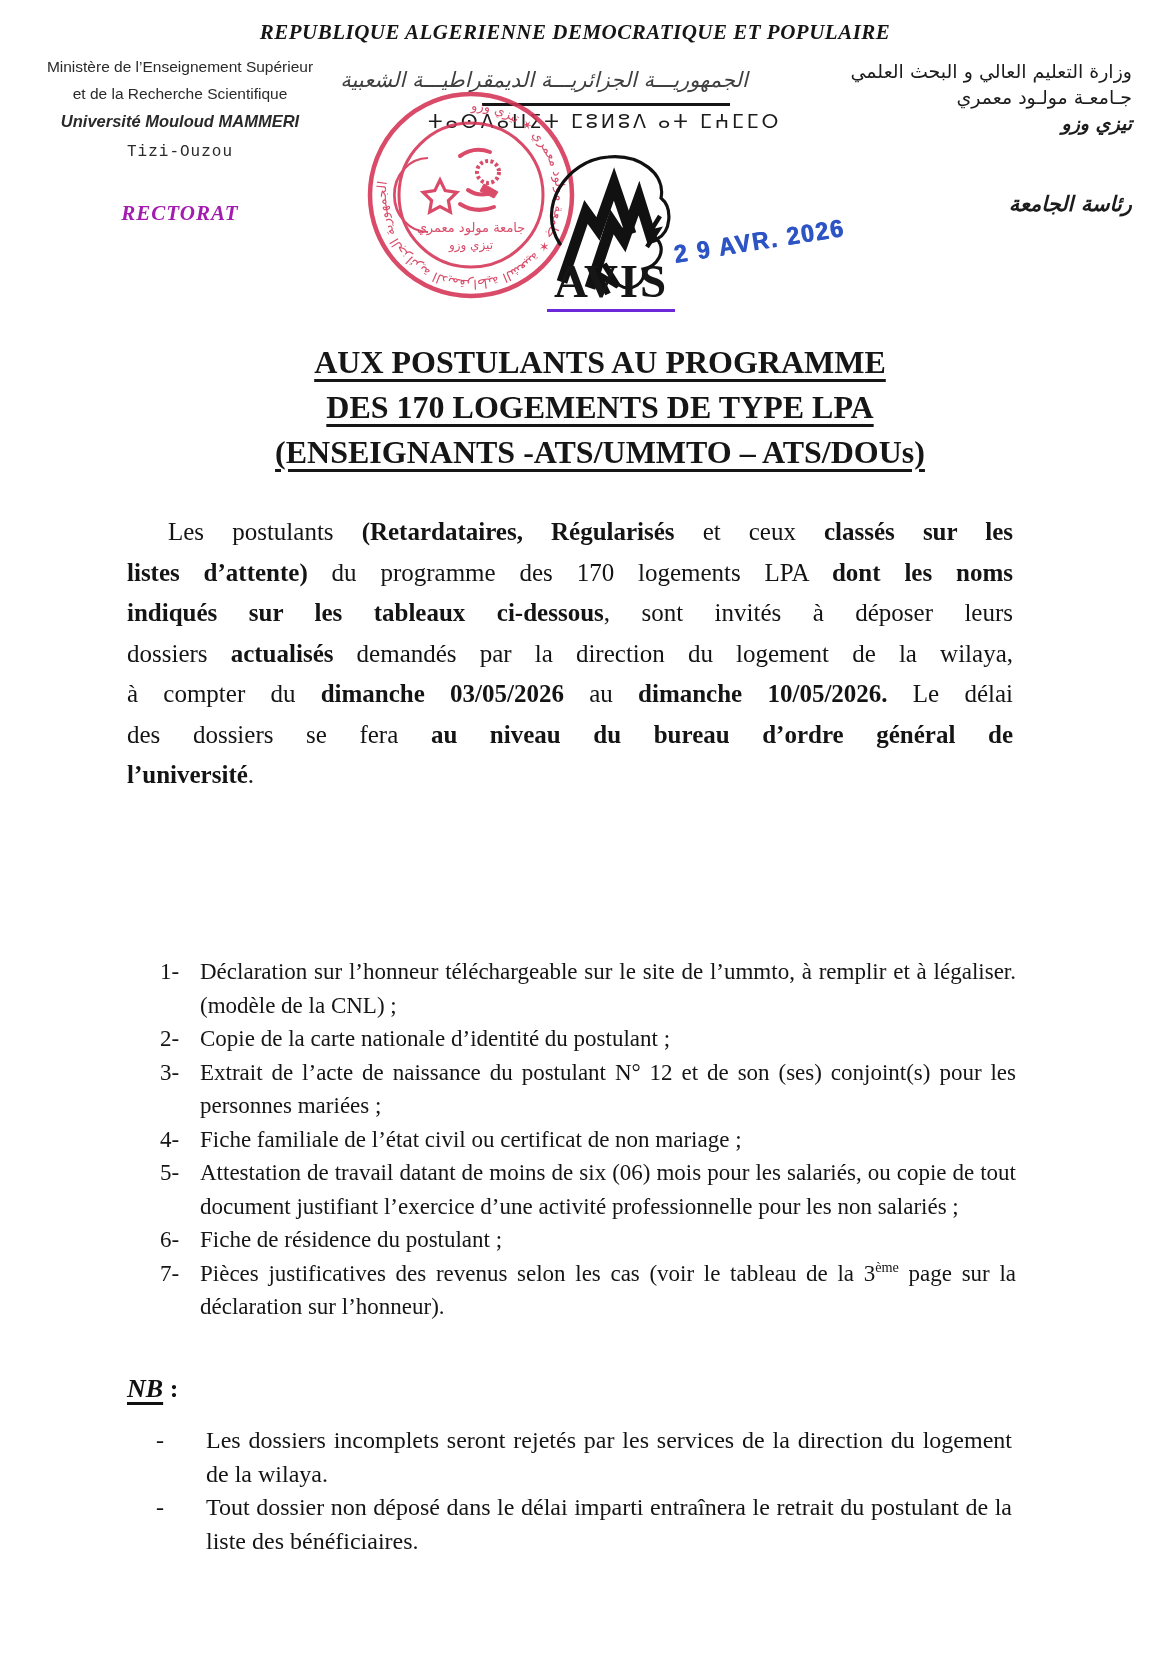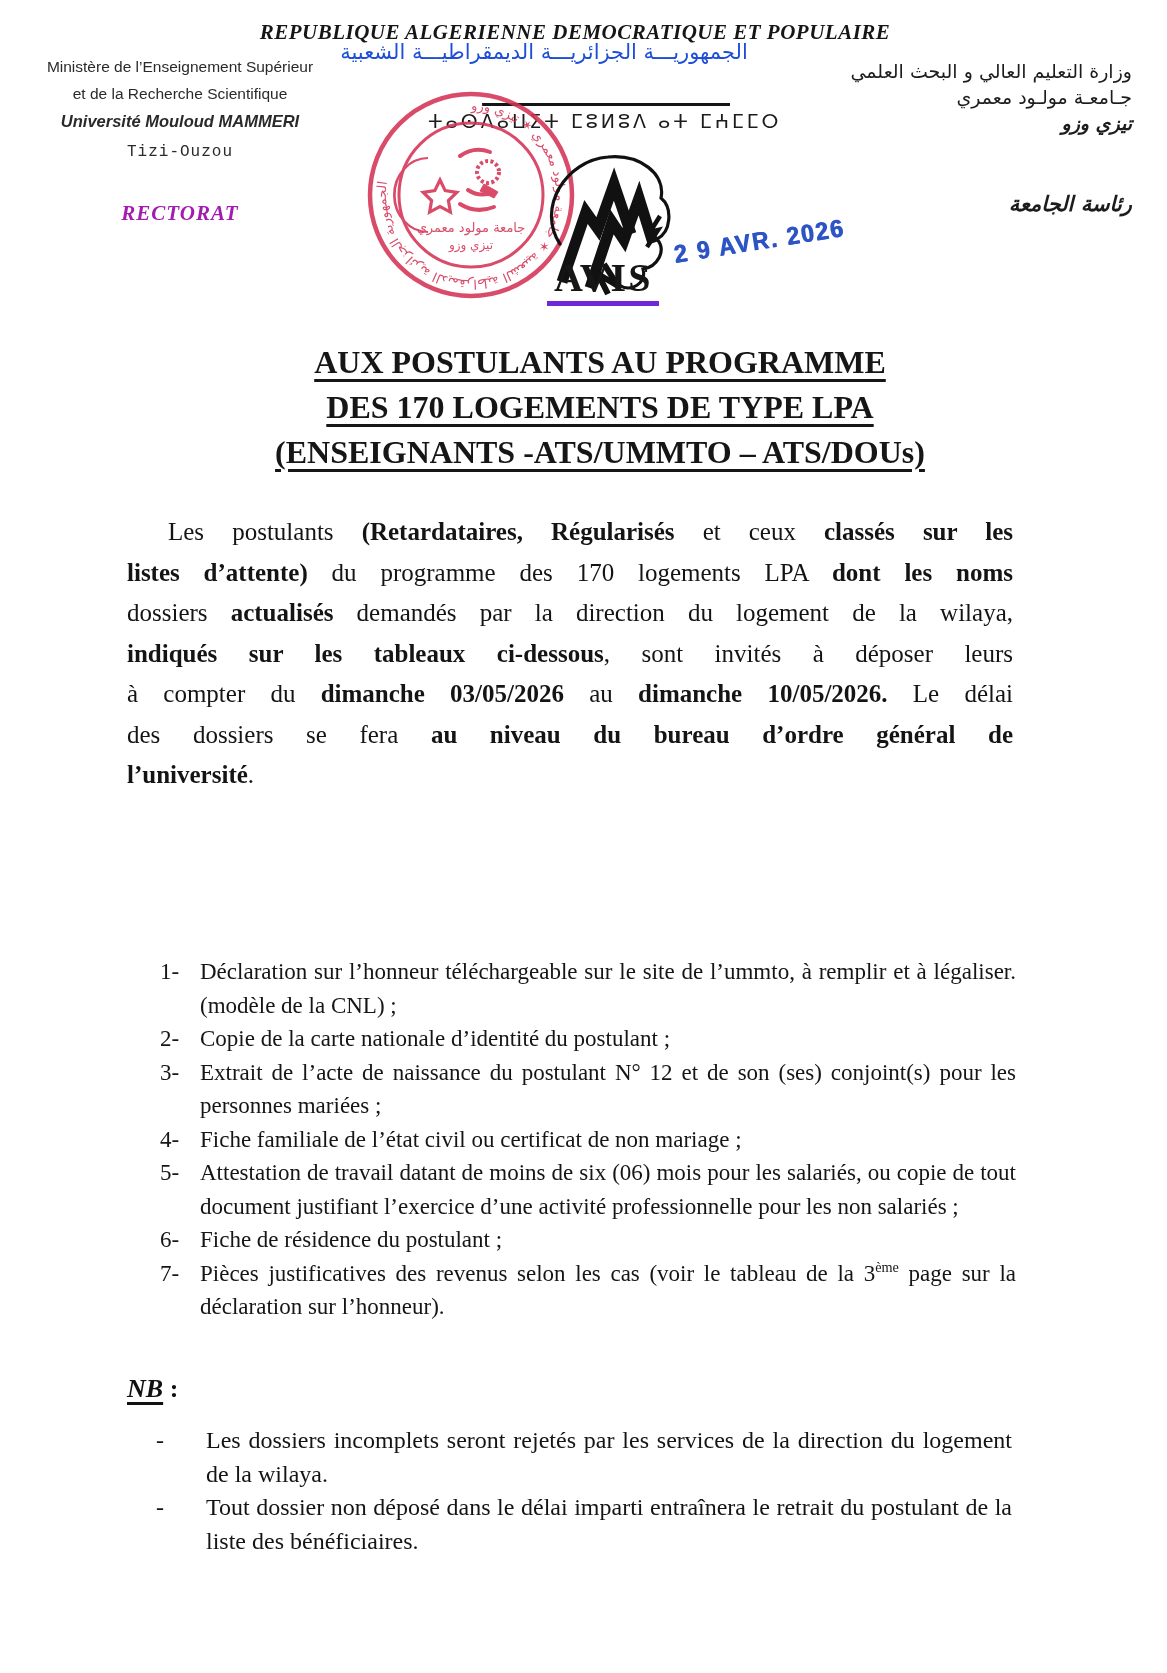--- a/index.html
+++ b/index.html
@@ -32,23 +32,23 @@
     font-family:"Liberation Mono","DejaVu Sans Mono",monospace;
     font-size:16px;margin-top:12px;letter-spacing:1px;
   }
   .left-block .rectorat{
     font-family:"Liberation Serif","DejaVu Serif",serif;
     font-weight:bold;font-style:italic;
     font-size:21px;margin-top:40px;letter-spacing:1px;color:#a21caf;
   }
   .ar{font-family:"DejaVu Sans",sans-serif;}
   .ar-republic{
-    position:absolute;top:40px;left:340px;width:408px;
+    position:absolute;top:68px;left:340px;width:408px;
     direction:rtl;text-align:center;
-    font-size:21px;color:#1d4ed8;
+    font-size:21px;color:#404040;font-style:italic;
   }
   .ar-underline{position:absolute;top:103px;left:482px;width:248px;height:3px;background:#151515;}
   .tifinagh{
     position:absolute;top:110px;left:428px;width:330px;
     text-align:center;
     font-family:"DejaVu Sans",sans-serif;
     font-size:19px;letter-spacing:3px;color:#1c1c1c;white-space:nowrap;
   }
   .right-block{
     position:absolute;top:56px;left:842px;width:290px;
@@ -65,22 +65,22 @@
     position:absolute;top:240px;left:674px;
     font-family:"Liberation Sans","DejaVu Sans",sans-serif;
     font-weight:bold;font-size:25px;letter-spacing:2px;
     transform:rotate(-9deg) scaleX(.92);transform-origin:left center;
     text-shadow:1px 0 0 currentColor;
     white-space:nowrap;
   }
   
   .avis{
     position:absolute;top:256px;left:547px;
-    font-size:40px;font-weight:bold;letter-spacing:2px;
-    border-bottom:5px solid #6d28d9;padding:0 7px 1px 7px;line-height:1.1;
+    font-size:47px;font-weight:bold;letter-spacing:2px;
+    border-bottom:3px solid #6d28d9;padding:0 7px 1px 7px;line-height:1.1;
   }
   .subtitle{
     position:absolute;top:340px;left:135px;width:930px;
     text-align:center;font-weight:bold;font-size:32px;line-height:45px;
   }
   .subtitle .sline span{
     text-decoration:underline;text-decoration-thickness:3px;text-underline-offset:6px;
   }
   
   .paragraph{
@@ -178,22 +178,22 @@
 
   <div class="subtitle">
     <div class="sline"><span>AUX POSTULANTS AU PROGRAMME</span></div>
     <div class="sline"><span>DES 170 LOGEMENTS DE TYPE LPA</span></div>
     <div class="sline"><span>(ENSEIGNANTS -ATS/UMMTO – ATS/DOUs)</span></div>
   </div>
 
   <div class="paragraph">
       <div class="pline j ind"><span>Les postulants </span><span class="b">(Retardataires, Régularisés</span><span> et ceux </span><span class="b">classés sur les</span></div>
       <div class="pline j"><span class="b">listes d’attente)</span><span> du programme des 170 logements LPA </span><span class="b">dont les noms</span></div>
+      <div class="pline j"><span class="b">indiqués sur les tableaux ci-dessous</span><span>, sont invités à déposer leurs</span></div>
       <div class="pline j"><span>dossiers </span><span class="b">actualisés</span><span> demandés par la direction du logement de la wilaya,</span></div>
-      <div class="pline j"><span class="b">indiqués sur les tableaux ci-dessous</span><span>, sont invités à déposer leurs</span></div>
       <div class="pline j"><span>à compter du </span><span class="b">dimanche 03/05/2026</span><span> au </span><span class="b">dimanche 10/05/2026.</span><span> Le délai</span></div>
       <div class="pline j"><span>des dossiers se fera </span><span class="b">au niveau du bureau d’ordre général de</span></div>
       <div class="pline"><span class="b">l’université</span><span>.</span></div>
     </div>
 
 
   <div class="checklist">
       <div class="clitem">
         <span class="num">1-</span>
         <div class="ctext"><span>Déclaration sur l’honneur téléchargeable sur le site de l’ummto, à remplir et à légaliser. (modèle de la CNL) ;</span></div>

